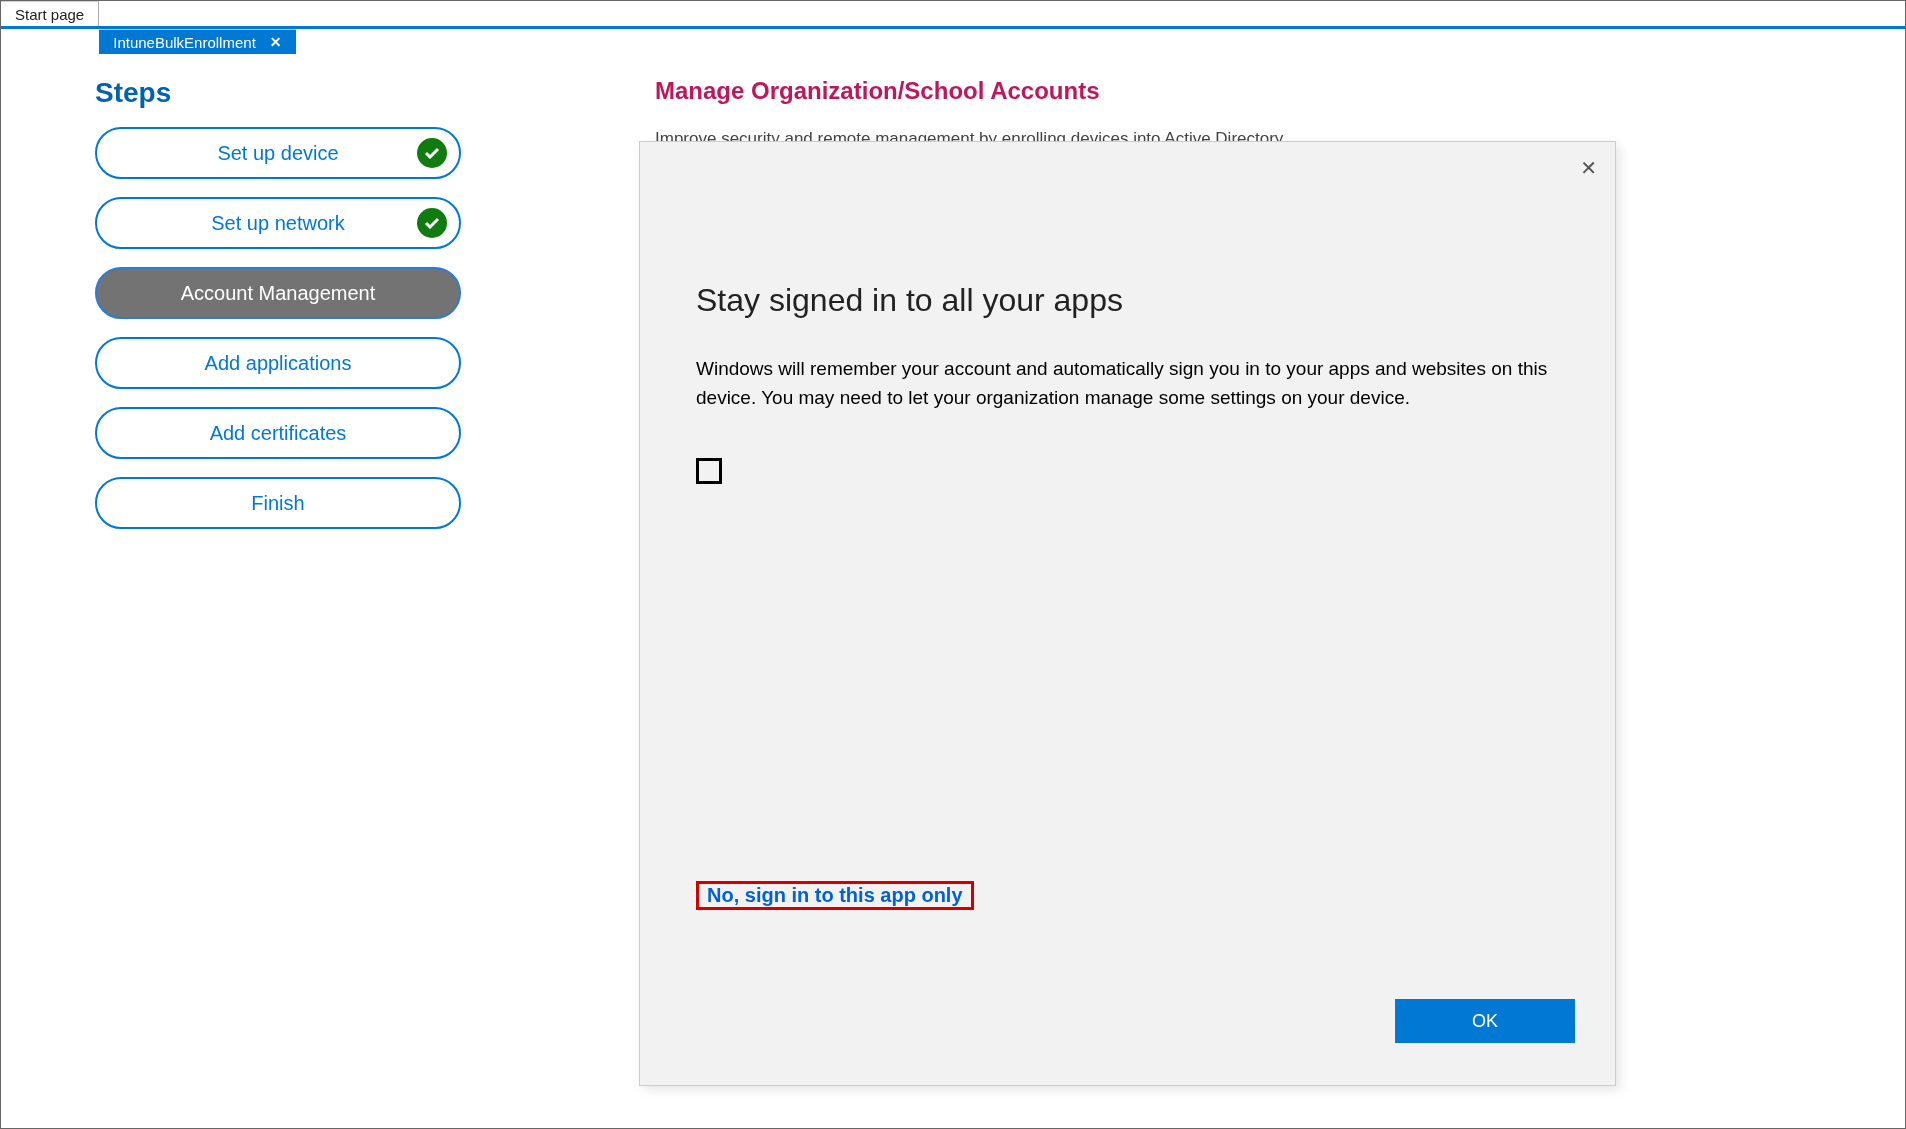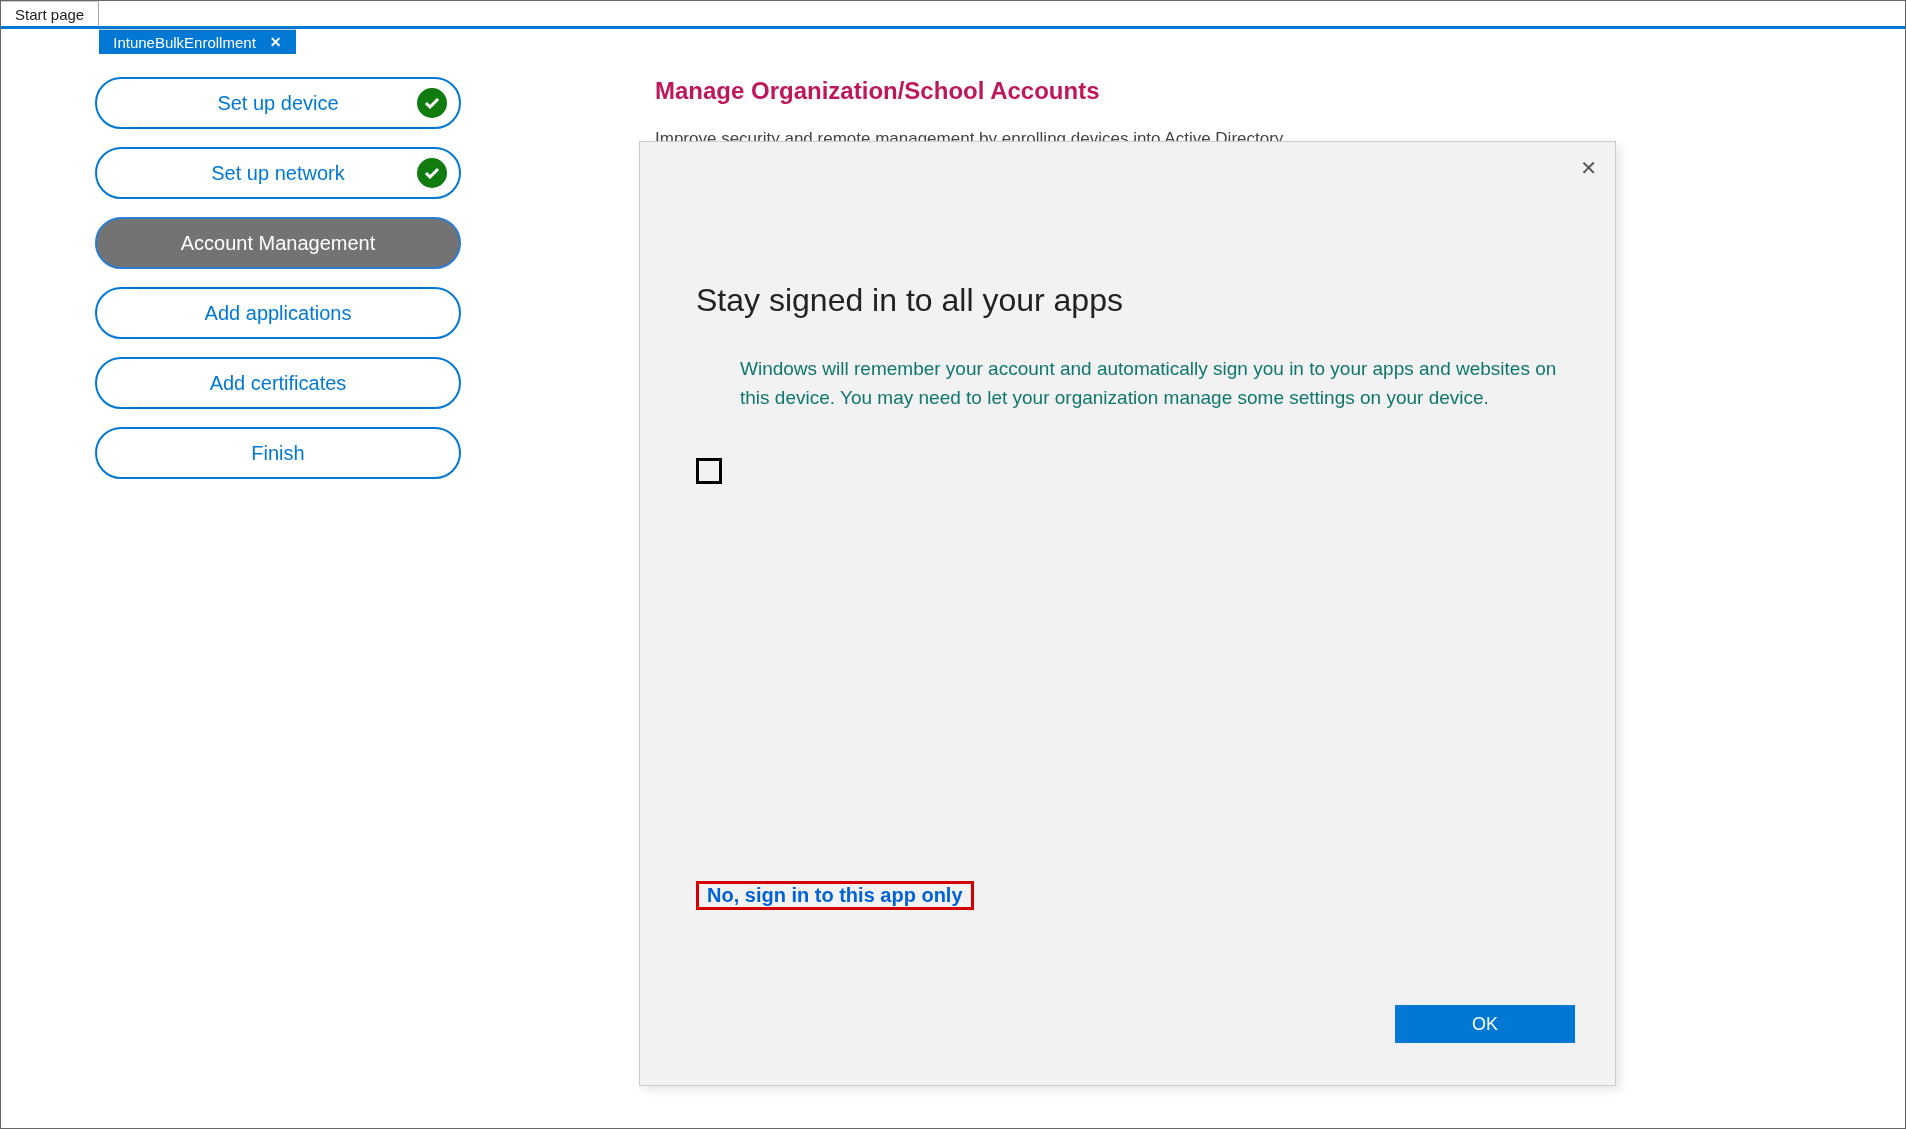--- a/index.html
+++ b/index.html
@@ -130,24 +130,23 @@
     padding: 140px 56px 0 56px;
   }
   .dialog-title {
     font-size: 32px;
     font-weight: 400;
     color: #222;
     margin-bottom: 36px;
   }
   .dialog-text {
     font-size: 19px;
-    color: #0f766e;
+    color: #000000;
     line-height: 1.5;
     margin-bottom: 46px;
-    margin-left: 44px;
   }
   .checkbox-row {
     display: flex;
     align-items: center;
     gap: 16px;
   }
   .checkbox {
     width: 26px;
     height: 26px;
     border: 3px solid #000;
@@ -170,21 +169,21 @@
     cursor: pointer;
   }
   .dialog-ok {
     position: absolute;
     right: 40px;
     bottom: 42px;
     background: #0078D4;
     color: #fff;
     border: none;
     width: 180px;
-    height: 38px;
+    height: 44px;
     font-size: 18px;
     cursor: pointer;
   }
 </style>
 </head>
 <body>
 
 <div class="window">
 
   <div class="tabs">
@@ -192,20 +191,21 @@
       <span>Start page</span>
     </div>
     <div class="tab active">
       <span>IntuneBulkEnrollment</span>
       <span class="tab-close">✕</span>
     </div>
   </div>
 
   <div class="content">
     <div class="sidebar">
+      <div class="sidebar-title">Steps</div>
 
       <div class="step-pill">
         <span>Set up device</span>
         <span class="step-check">
           <svg width="16" height="12" viewBox="0 0 16 12">
               <polyline points="2,6 6,10 14,2"></polyline>
             </svg>
         </span>
       </div>
 

